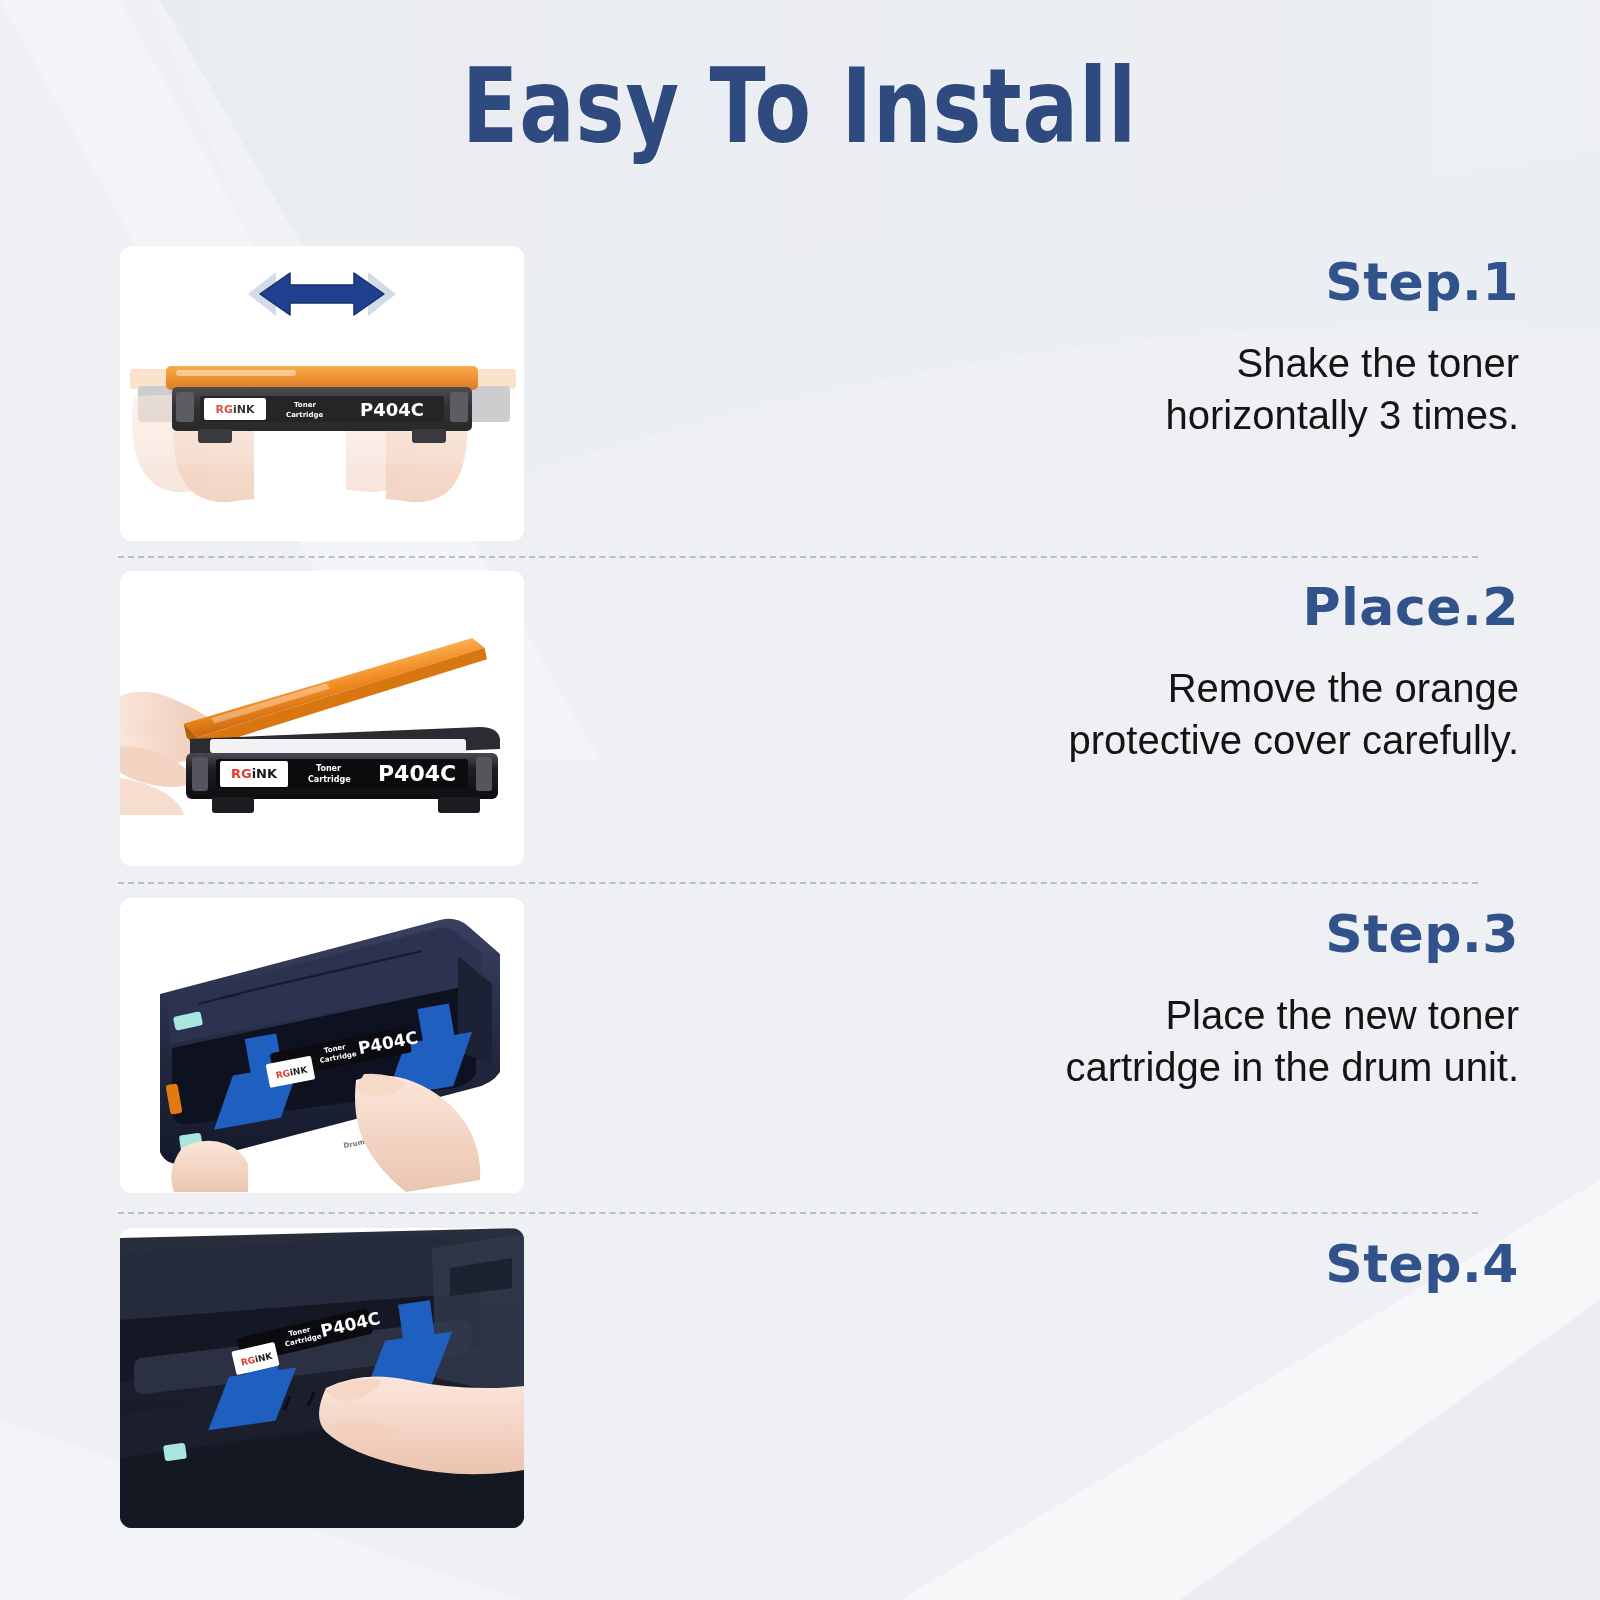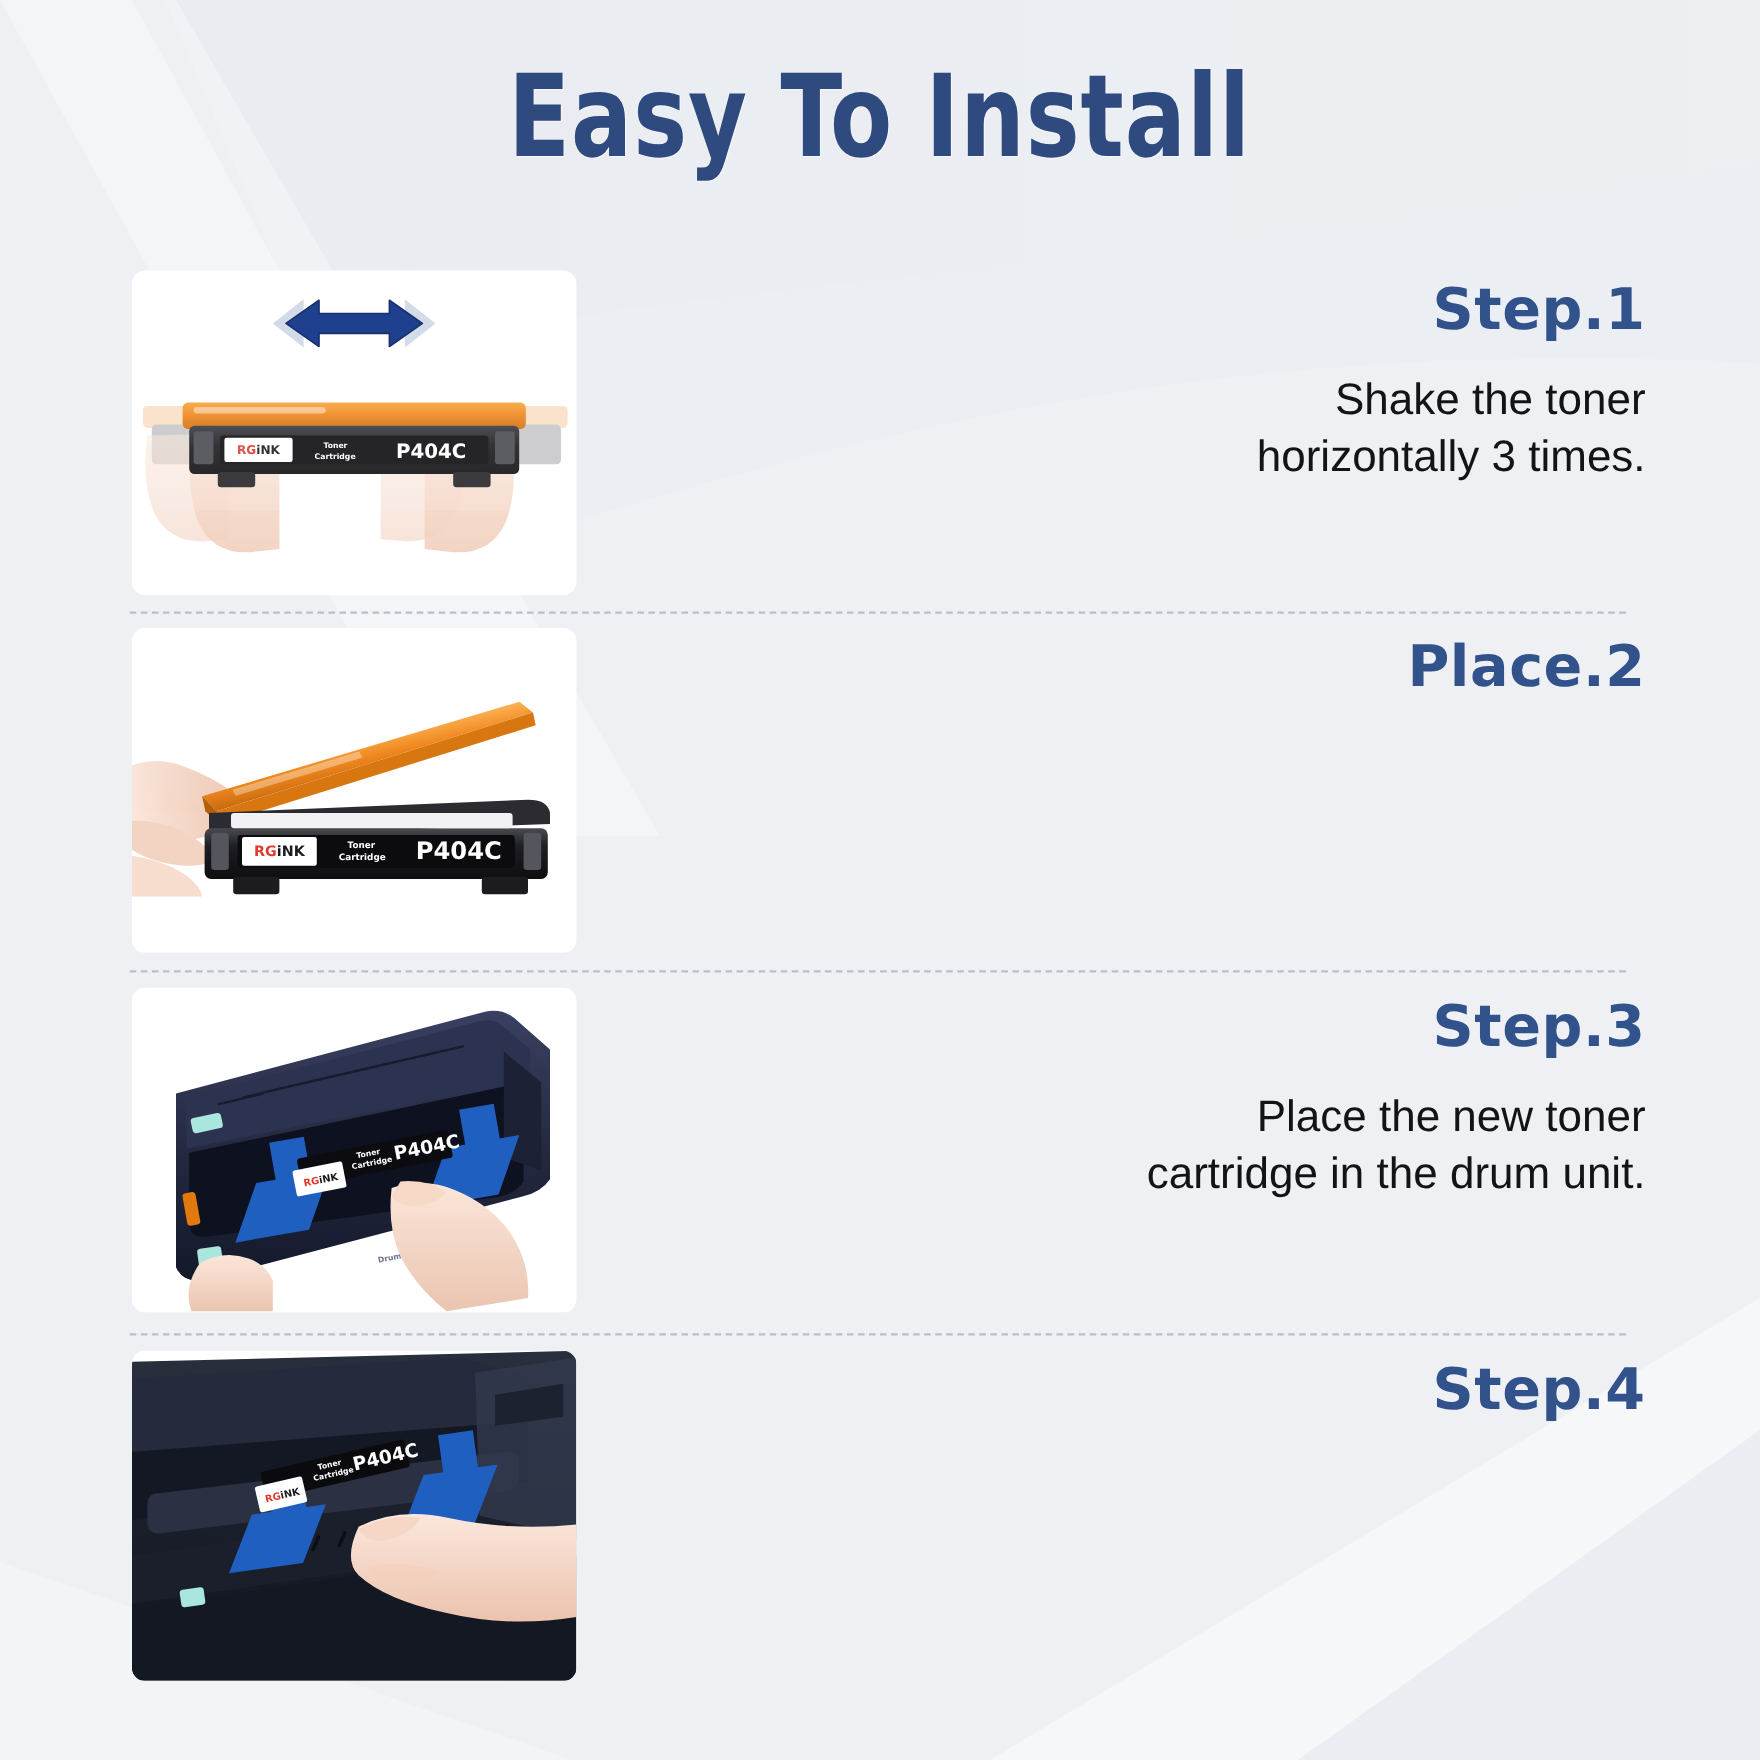--- a/index.html
+++ b/index.html
@@ -50,21 +50,21 @@
     background:#ffffff;
     border-radius:12px;
     overflow:hidden;
     flex:0 0 auto;
     box-shadow:0 0 0 rgba(0,0,0,0);
   }
   .panel svg{display:block;width:100%;height:100%;}
 
   .textblock{
     flex:1 1 auto;
-    padding-right:104px;
+    padding-right:81px;
     text-align:right;
     padding-top:8px;
   }
   .step-head{
     font-family:"DejaVu Sans","Liberation Sans",sans-serif;
     font-weight:bold;
     font-size:52px;
     color:#32528c;
     letter-spacing:0.5px;
     line-height:1.1;
@@ -251,20 +251,22 @@
           <text x="196" y="200" font-family="DejaVu Sans, sans-serif" font-size="8" font-weight="bold" fill="#ffffff">Toner</text>
           <text x="188" y="211" font-family="DejaVu Sans, sans-serif" font-size="8" font-weight="bold" fill="#ffffff">Cartridge</text>
           <text x="258" y="210" font-family="DejaVu Sans, sans-serif" font-size="22" font-weight="bold" fill="#ffffff">P404C</text>
           <rect x="92" y="226" width="42" height="16" rx="3" fill="#1b1b20"></rect>
           <rect x="318" y="226" width="42" height="16" rx="3" fill="#1b1b20"></rect>
         </g>
       </svg>
     </div>
     <div class="textblock">
       <p class="step-head">Place.2</p>
+      <p class="step-body">Remove the orange
+protective cover carefully.</p>
     </div>
   </div>
 
   <div class="row row-3">
     <div class="panel">
       <svg viewBox="0 0 404 295" preserveAspectRatio="xMidYMid slice">
         <defs>
           <linearGradient id="s3drum" x1="0" y1="0" x2="0" y2="1">
             <stop offset="0%" stop-color="#3a4060"></stop>
               <stop offset="55%" stop-color="#23283f"></stop>

